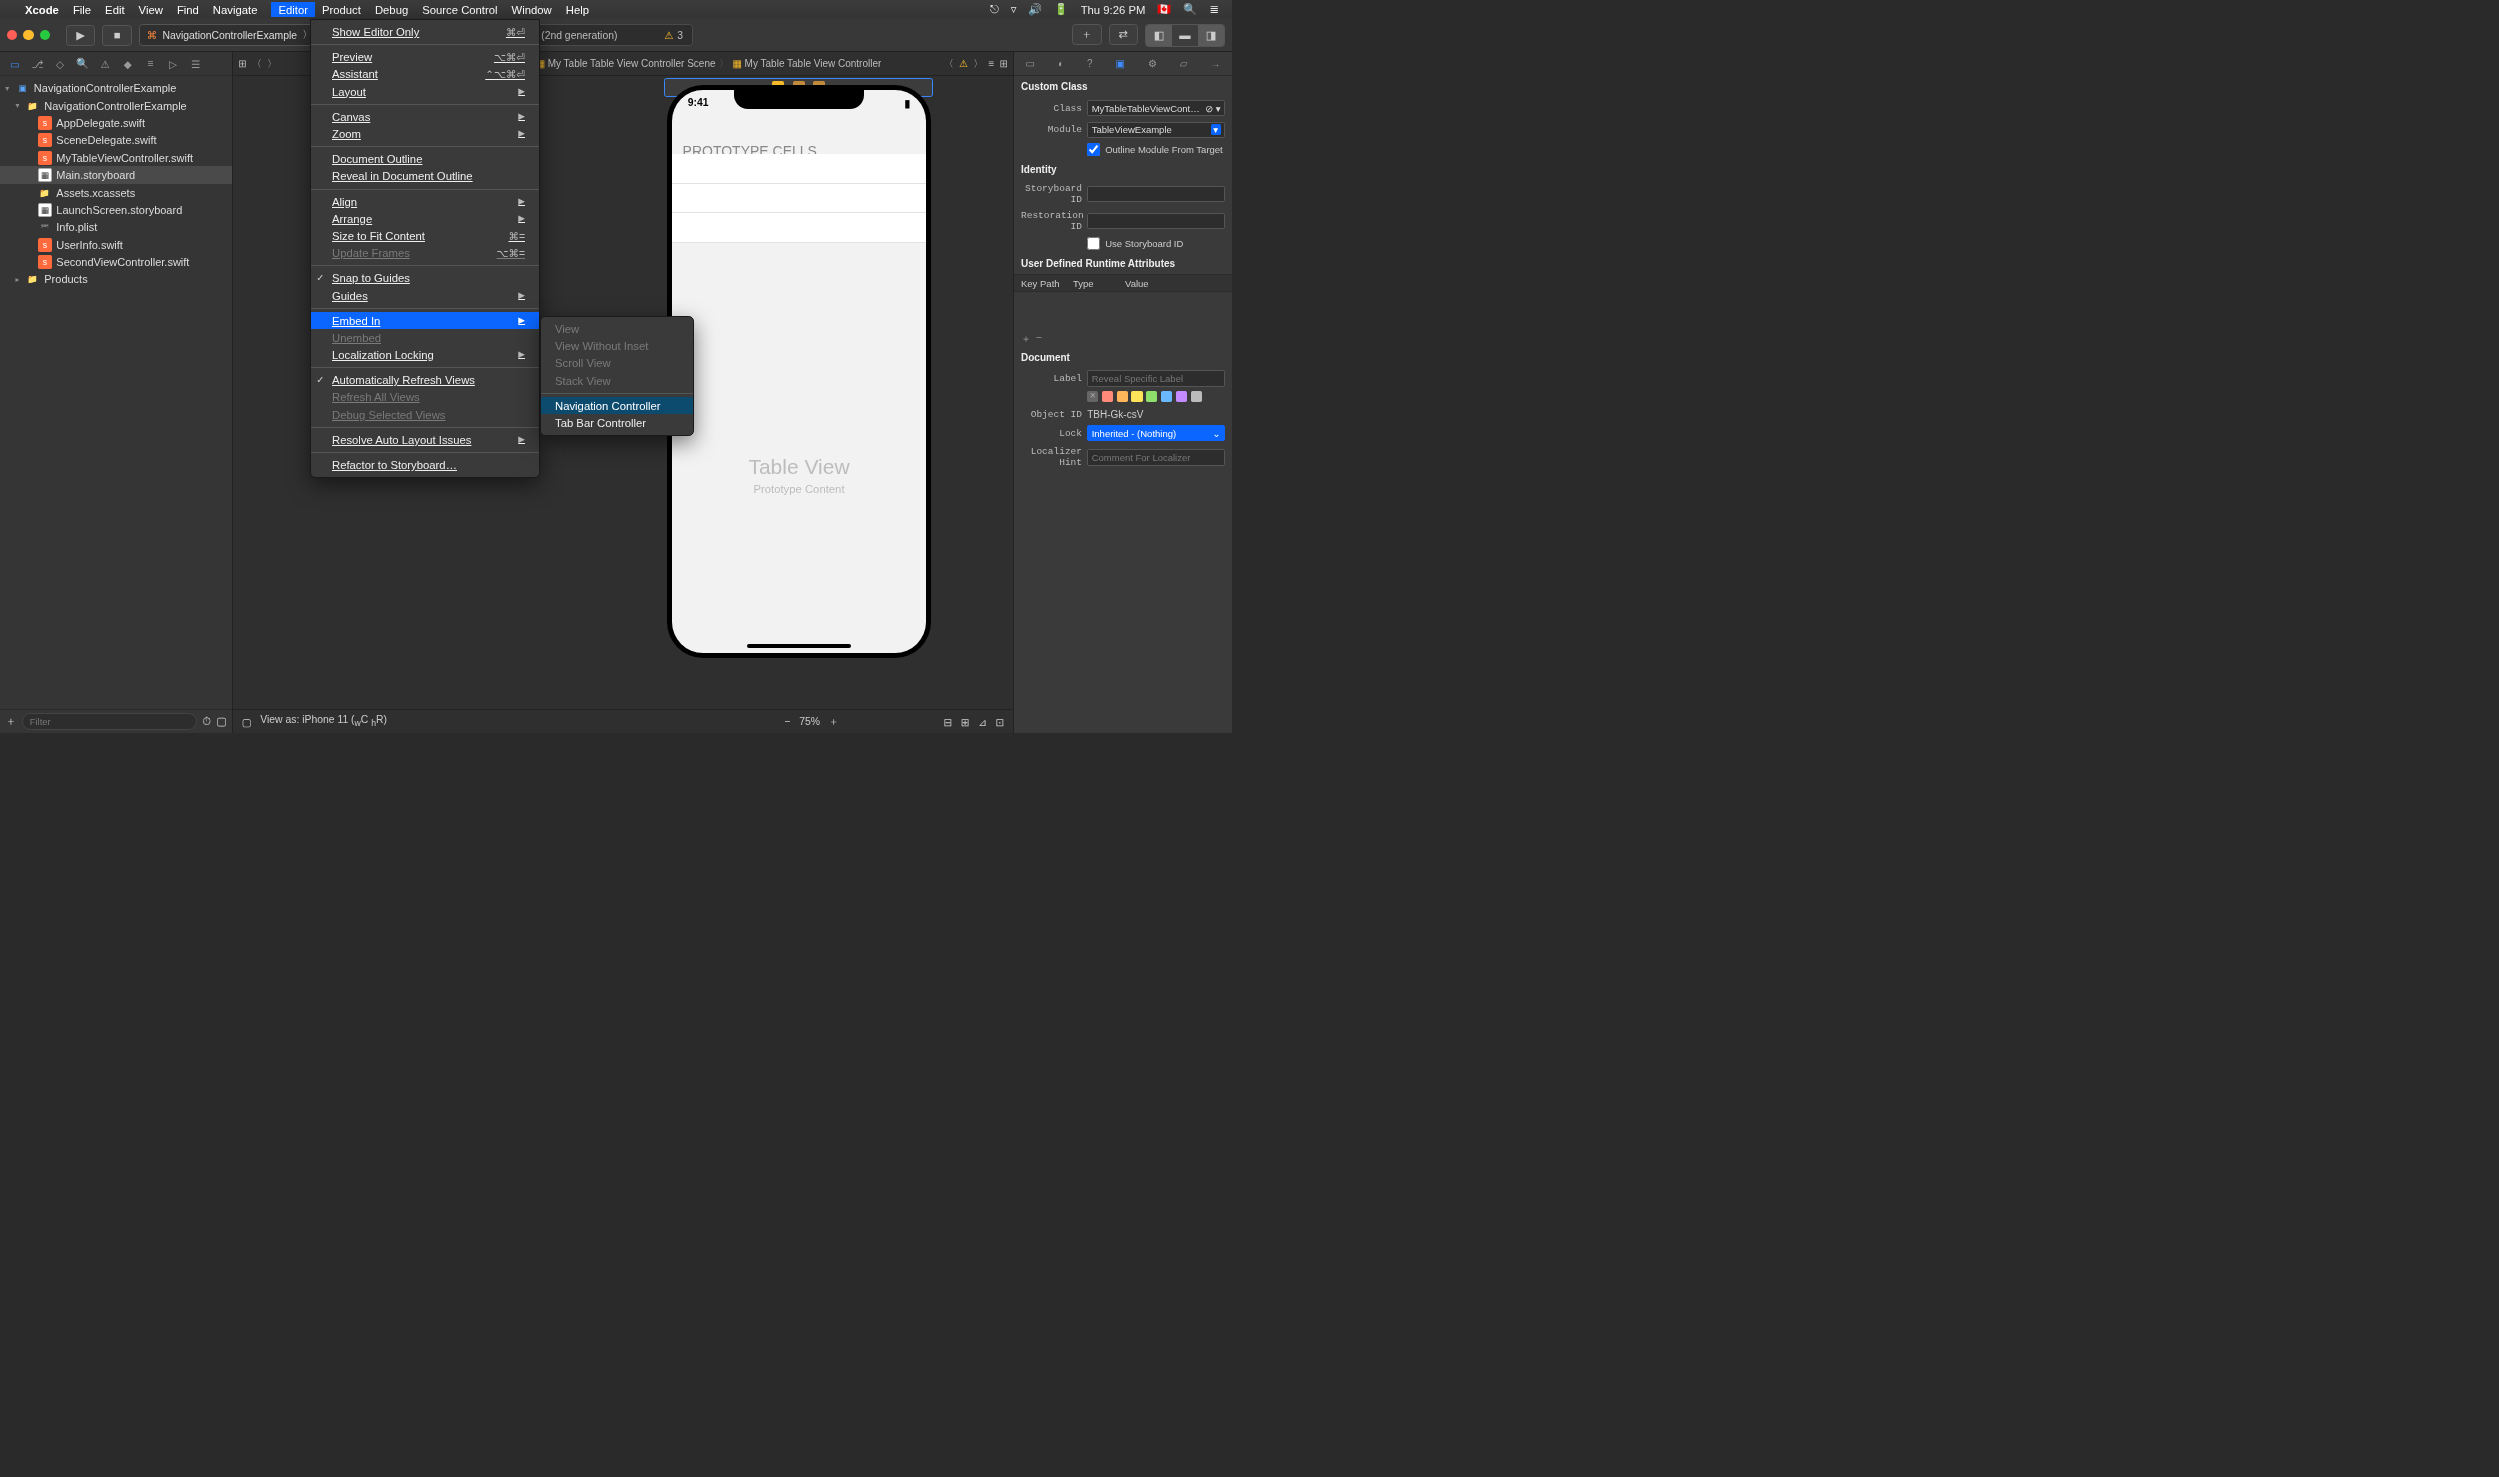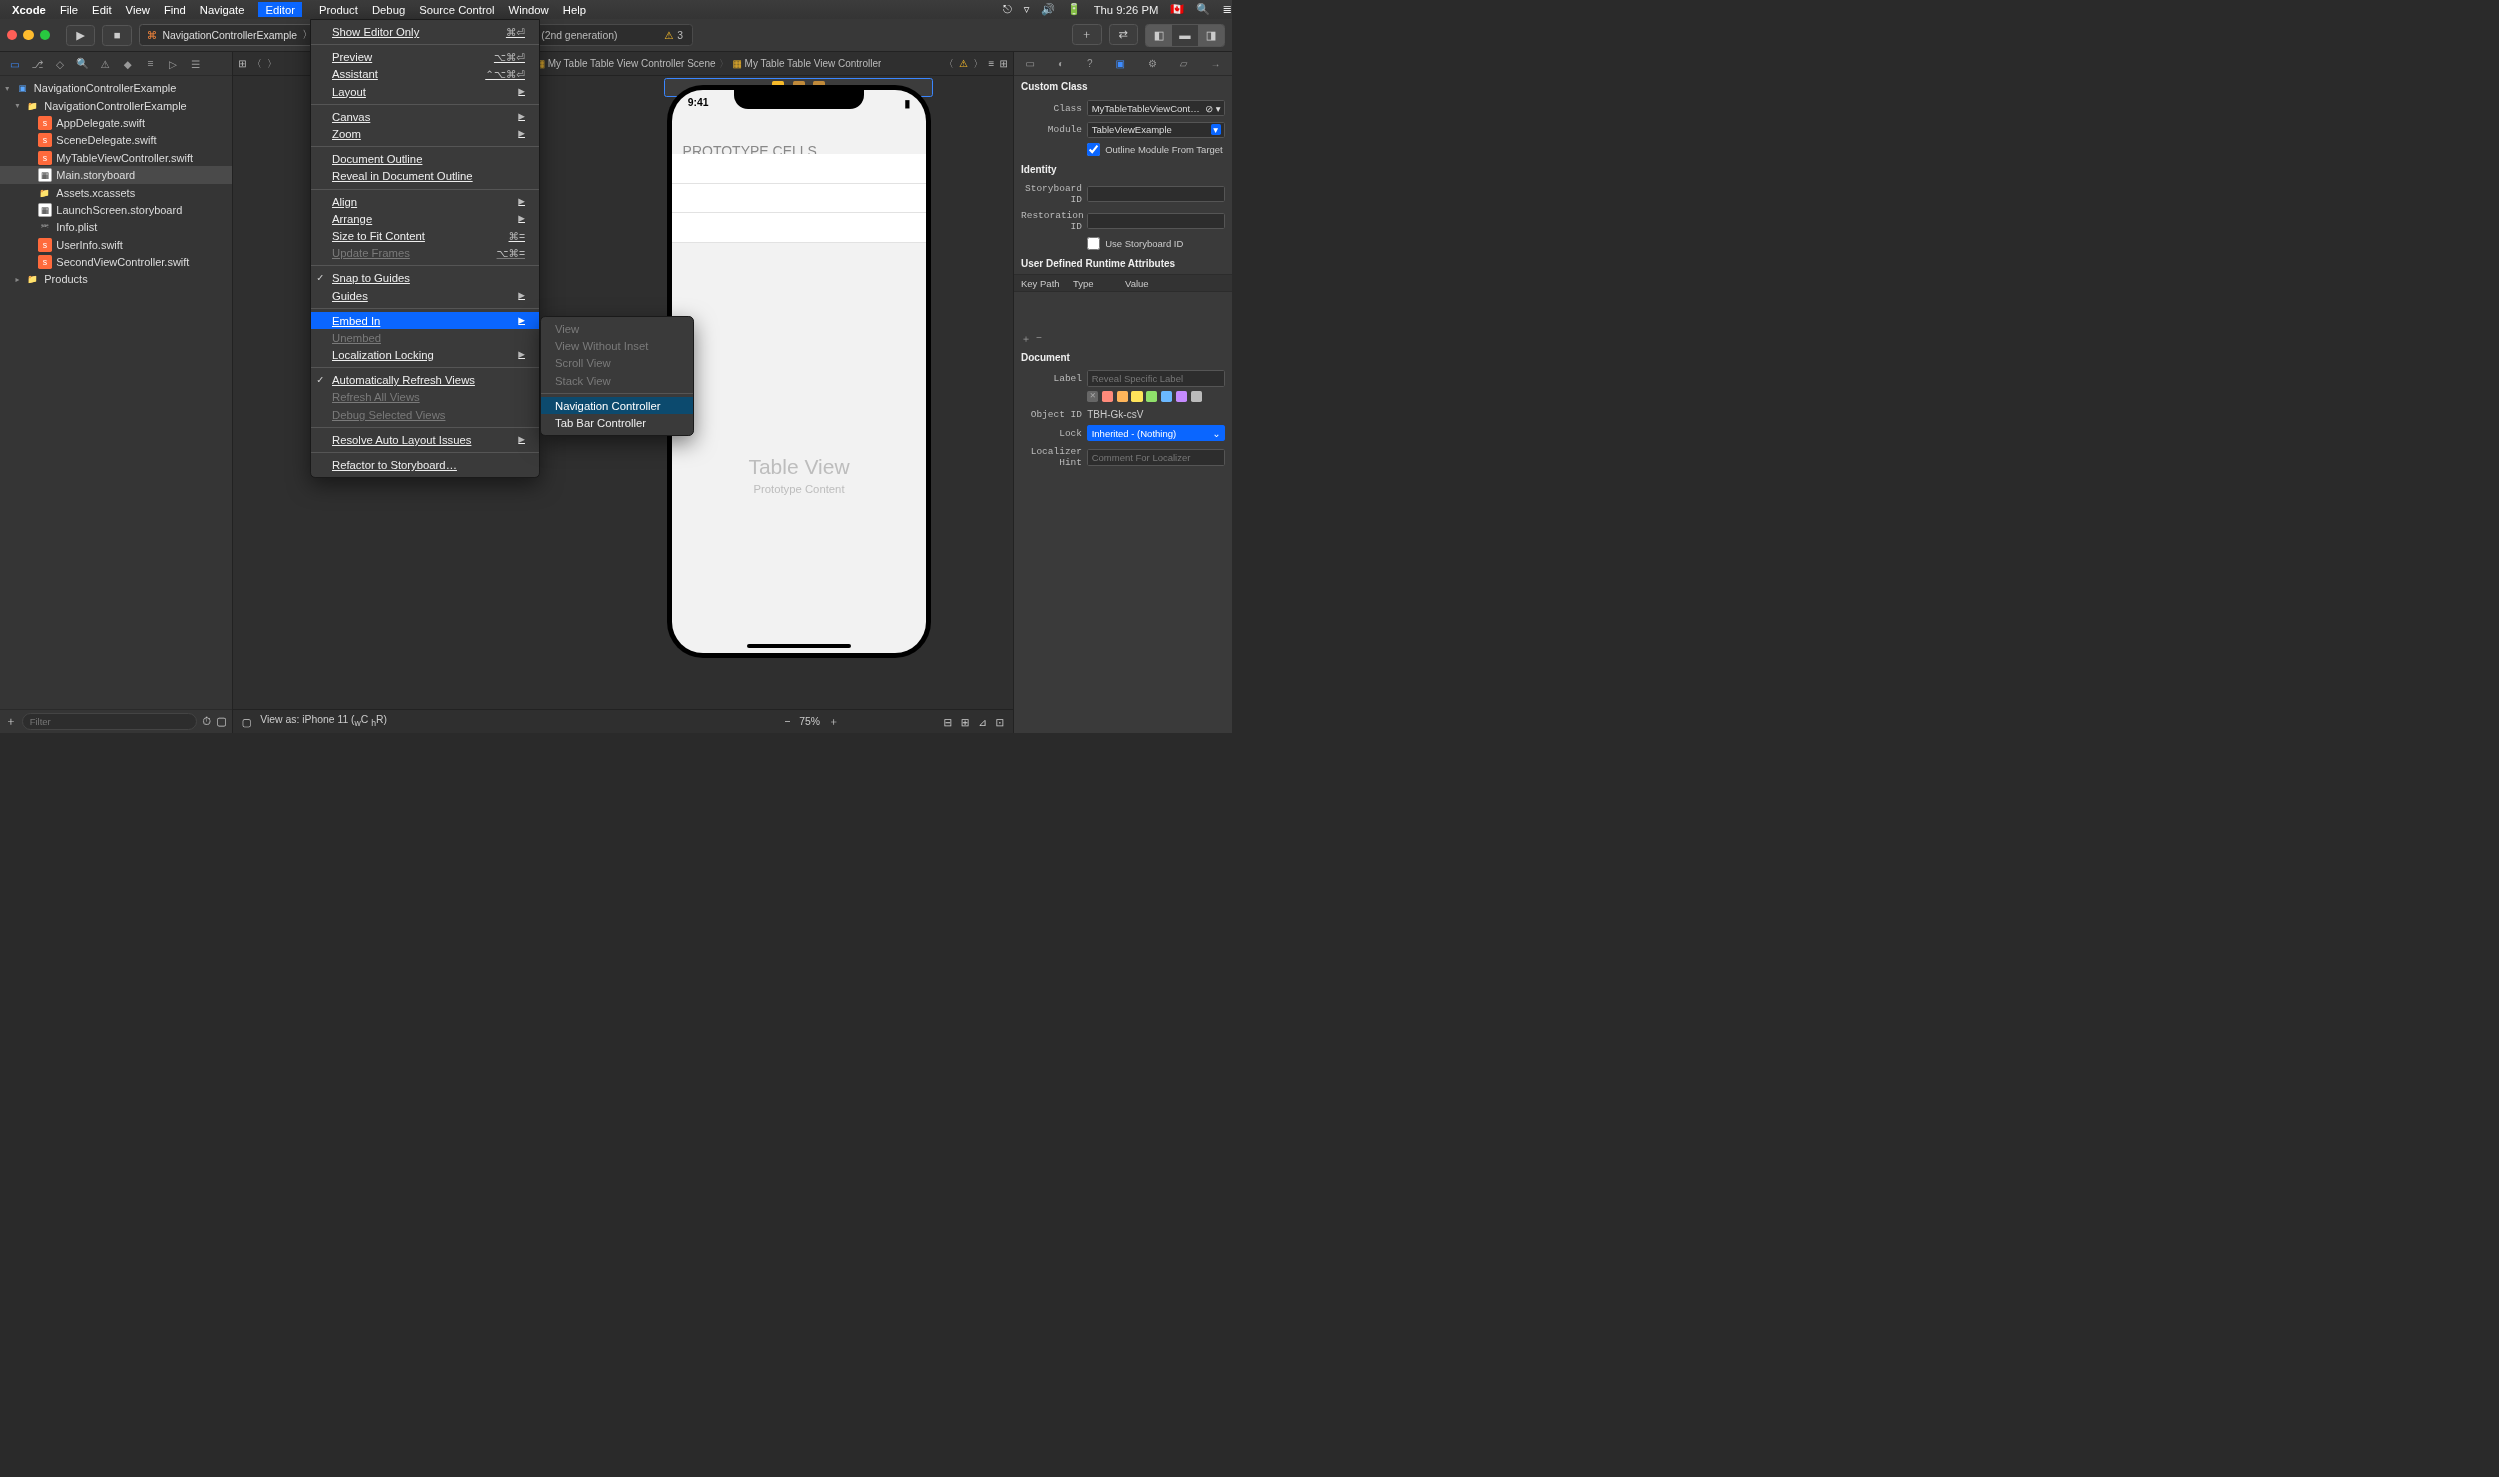--- a/index.html
+++ b/index.html
@@ -1,23 +1,23 @@
 <!DOCTYPE html>
 <html style="font-size:14px"><head>
 <meta charset="utf-8">
 <style>
 * { margin:0; padding:0; box-sizing:border-box; font-family: -apple-system, "SF Pro Text", "Helvetica Neue", Arial, sans-serif; -webkit-font-smoothing:antialiased; }
 body { background:#2a2a2a; color:#ccc; font-size:11.3px; overflow:hidden; width:1232px; height:733px; }
 
 
-.mac-menubar { height:19px; background:linear-gradient(#3c3c3c,#343434); display:flex; align-items:center; padding:0 0; color:#fff; font-size:11.3px; }
+.mac-menubar { height:19px; background:linear-gradient(#3c3c3c,#343434); display:flex; align-items:center; padding:0 13px; color:#fff; font-size:11.3px; }
 .mac-menubar .apple { margin-right:12px; font-size:13px; }
 .mac-menubar .app  { font-weight:600; margin-right:14px; }
 .mac-menubar .m    { margin-right:14px; cursor:default; }
-.mac-menubar .m.active { background:#0a66ff; padding:1.7px 7px; border-radius:0; margin-right:17px; }
+.mac-menubar .m.active { background:#0a66ff; padding:1.7px 7px; border-radius:0; margin-right:7px; }
 .mac-menubar .spacer { flex:1; }
 .mac-menubar .ric { margin-left:12px; opacity:.9; font-size:11.3px; }
 
 
 .toolbar { height:33px; background:#383838; border-bottom:0.9px solid #222; display:flex; align-items:center; padding:0 7px; gap:7px; }
 .traffic { display:flex; gap:6px; margin-right:8.7px; }
 .traffic span { width:10.4px; height:10.4px; border-radius:50%; display:block; }
 .tl-close{background:#ff5f57;} .tl-min{background:#febc2e;} .tl-max{background:#28c840;}
 .tool-btn { width:29.5px; height:21px; border:0.9px solid #555; border-radius:3.5px; background:#3d3d3d; display:flex; align-items:center; justify-content:center; color:#ccc; }
 .scheme { display:flex; align-items:center; background:#2f2f2f; border:0.9px solid #555; border-radius:3.5px; height:22.6px; padding:0 7px; gap:5.2px; font-size:10.4px; color:#ddd;}

